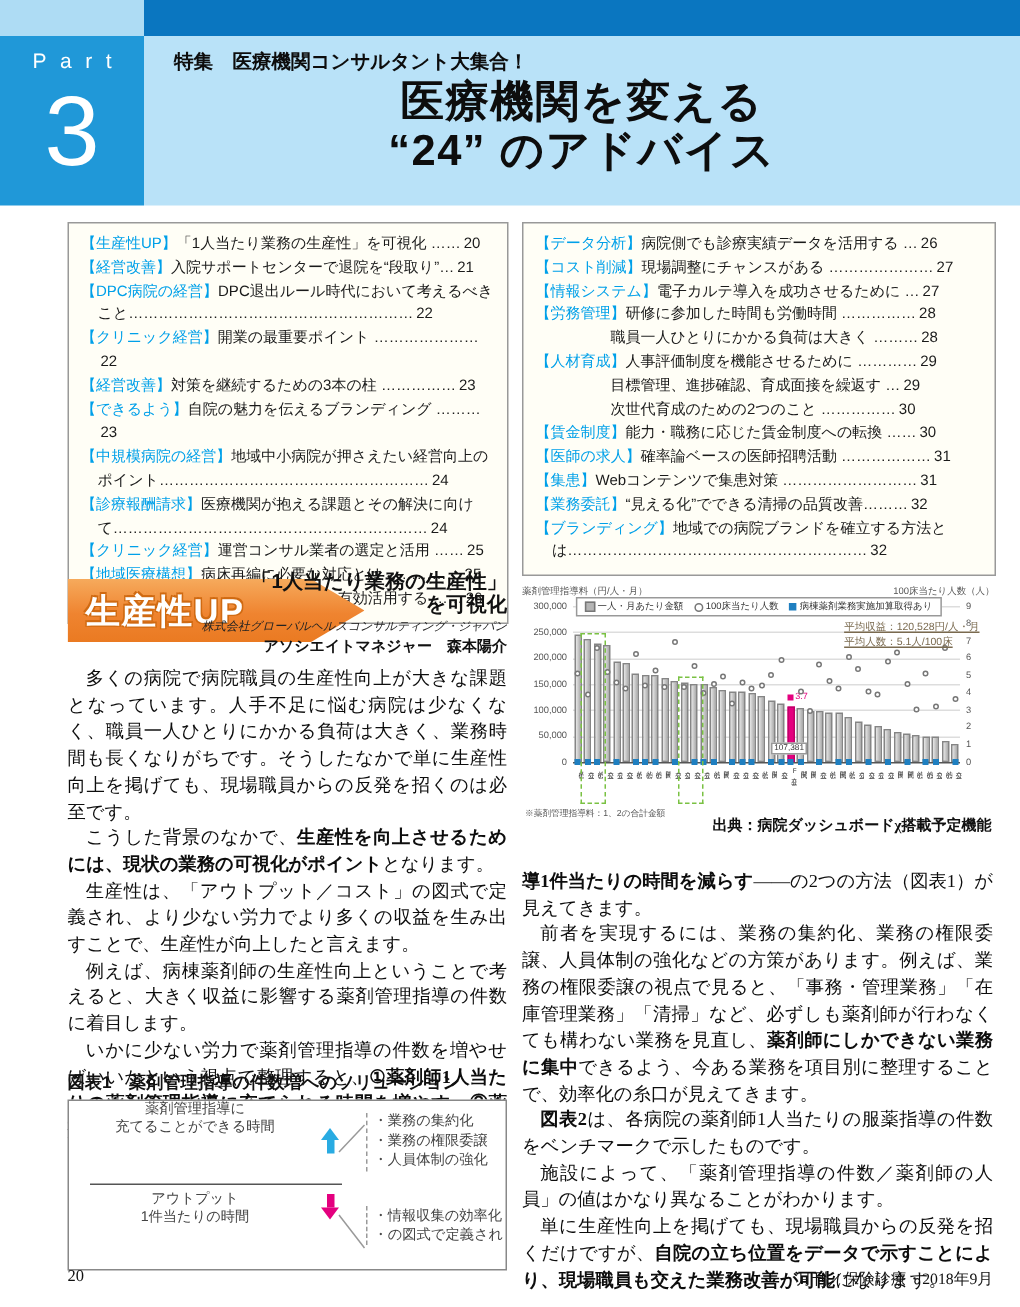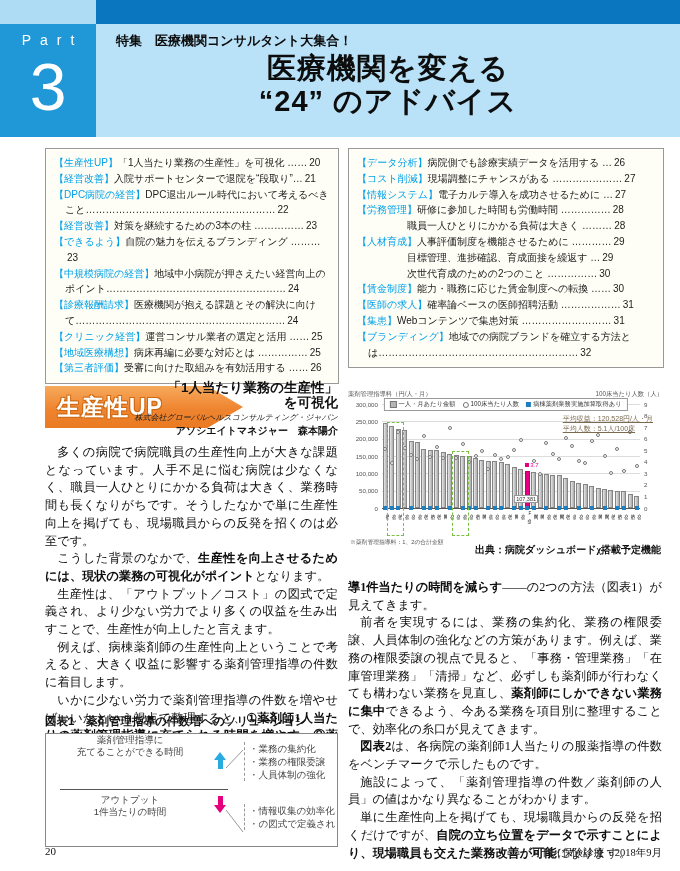--- a/index.html
+++ b/index.html
@@ -47,21 +47,21 @@
   .fig1-box{position:relative;height:112px;border:1px solid #888;background:#fff;font-size:9.5px;color:#444;}
   .fig1-num{position:absolute;left:8px;top:0;width:152px;text-align:center;line-height:12px;}
   .fig1-den{position:absolute;left:8px;top:60px;width:152px;text-align:center;line-height:12px;}
   .fig1-line{position:absolute;left:14px;top:55px;width:168px;border-top:1.3px solid #555;}
   .cssarrow{position:absolute;display:flex;flex-direction:column;align-items:center;}
   .cssarrow .head-up{width:0;height:0;border-left:6px solid transparent;border-right:6px solid transparent;border-bottom:8px solid #29abe2;}
   .cssarrow .stem{width:5px;height:9px;background:#29abe2;}
   .cssarrow.down .head-down{width:0;height:0;border-left:6px solid transparent;border-right:6px solid transparent;border-top:8px solid #e4007f;}
   .cssarrow.down .stem{background:#e4007f;}
   .fig1-list{position:absolute;left:198px;border-left:1px dashed #999;padding-left:4px;line-height:13px;}
-  .fig1-list.top{top:8px;}
+  .fig1-list.top{top:8px;font-family:Liberation Serif, serif;}
   .fig1-list.bottom{top:70px;}
   .fig1-svg{position:absolute;left:0;top:0;}
 
   
   .figure2{position:absolute;left:348px;top:388px;width:315px;}
   .chart{position:relative;width:315px;height:176px;margin-top:2px;}
   .ax-cap{position:absolute;top:0;font-size:6.3px;color:#555;}
   .ax-cap.left{left:0;}
   .ax-cap.right{right:0;}
   .legend{position:absolute;left:50%;top:8px;transform:translateX(-50%);display:flex;gap:7px;align-items:center;border:1px solid #999;background:#fff;padding:1px 5px;font-size:6.3px;color:#333;white-space:nowrap;z-index:3;}
@@ -111,20 +111,21 @@
     </div>
   </div>
 
   <div class="toc toc-left">
   <div class="toc-item"><span class="toc-tag">【生産性UP】</span><span class="toc-title">「1人当たり業務の生産性」を可視化 ……</span><span class="toc-page">20</span></div>
 
   <div class="toc-item"><span class="toc-tag">【経営改善】</span><span class="toc-title">入院サポートセンターで退院を“段取り”…</span><span class="toc-page">21</span></div>
 
   <div class="toc-item"><span class="toc-tag">【DPC病院の経営】</span><span class="toc-title">DPC退出ルール時代において考えるべきこと…………………………………………………</span><span class="toc-page">22</span></div>
 
+  <div class="toc-item"><span class="toc-tag">【クリニック経営】</span><span class="toc-title">開業の最重要ポイント …………………</span><span class="toc-page">22</span></div>
 
   <div class="toc-item"><span class="toc-tag">【経営改善】</span><span class="toc-title">対策を継続するための3本の柱 ……………</span><span class="toc-page">23</span></div>
 
   <div class="toc-item"><span class="toc-tag">【できるよう】</span><span class="toc-title">自院の魅力を伝えるブランディング ………</span><span class="toc-page">23</span></div>
 
   <div class="toc-item"><span class="toc-tag">【中規模病院の経営】</span><span class="toc-title">地域中小病院が押さえたい経営向上のポイント………………………………………………</span><span class="toc-page">24</span></div>
 
   <div class="toc-item"><span class="toc-tag">【診療報酬請求】</span><span class="toc-title">医療機関が抱える課題とその解決に向けて………………………………………………………</span><span class="toc-page">24</span></div>
 
   <div class="toc-item"><span class="toc-tag">【クリニック経営】</span><span class="toc-title">運営コンサル業者の選定と活用 ……</span><span class="toc-page">25</span></div>
@@ -149,20 +150,21 @@
   <div class="toc-item indent2"><span class="toc-tag"></span><span class="toc-title">目標管理、進捗確認、育成面接を繰返す …</span><span class="toc-page">29</span></div>
 
   <div class="toc-item indent2"><span class="toc-tag"></span><span class="toc-title">次世代育成のための2つのこと ……………</span><span class="toc-page">30</span></div>
 
   <div class="toc-item"><span class="toc-tag">【賃金制度】</span><span class="toc-title">能力・職務に応じた賃金制度への転換 ……</span><span class="toc-page">30</span></div>
 
   <div class="toc-item"><span class="toc-tag">【医師の求人】</span><span class="toc-title">確率論ベースの医師招聘活動 ………………</span><span class="toc-page">31</span></div>
 
   <div class="toc-item"><span class="toc-tag">【集患】</span><span class="toc-title">Webコンテンツで集患対策 ………………………</span><span class="toc-page">31</span></div>
 
+  <div class="toc-item"><span class="toc-tag">【業務委託】</span><span class="toc-title">“見える化”でできる清掃の品質改善………</span><span class="toc-page">32</span></div>
 
   <div class="toc-item"><span class="toc-tag">【ブランディング】</span><span class="toc-title">地域での病院ブランドを確立する方法とは……………………………………………………</span><span class="toc-page">32</span></div>
 </div>
 
   <div class="badge-row">
     <div class="badge-arrow">
       <span class="badge-text">生産性UP</span>
     </div>
     <div class="badge-title">
       <div class="bt1">「1人当たり業務の生産性」</div>

